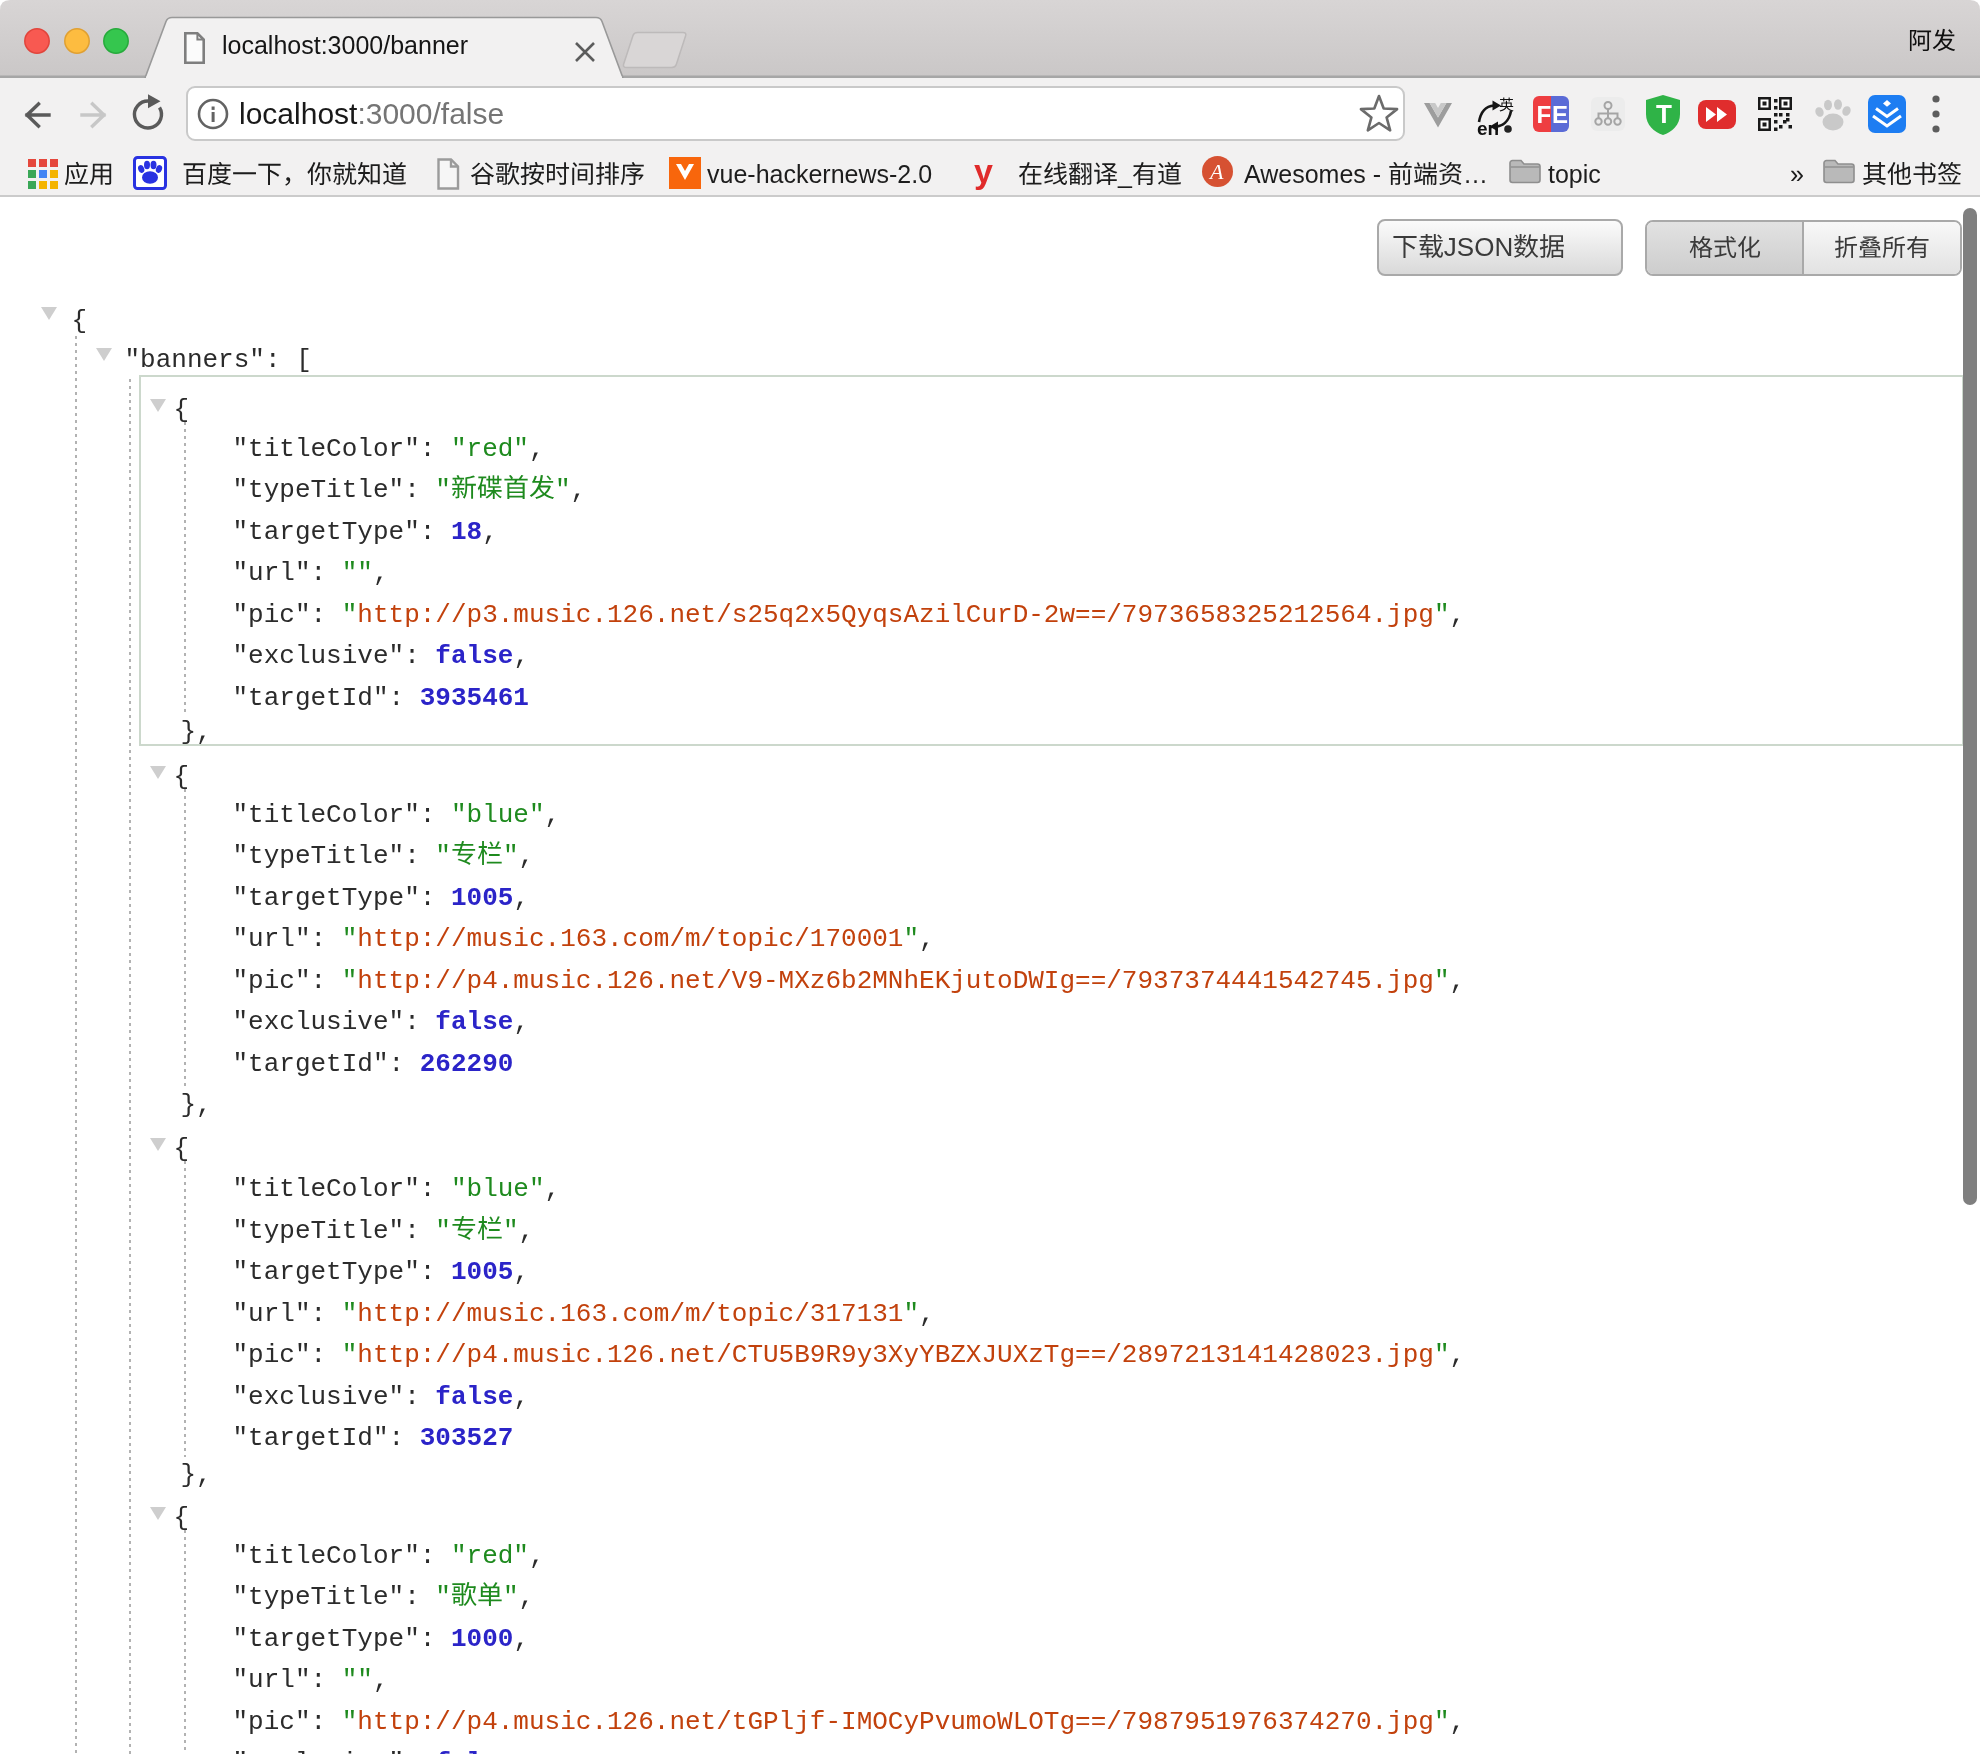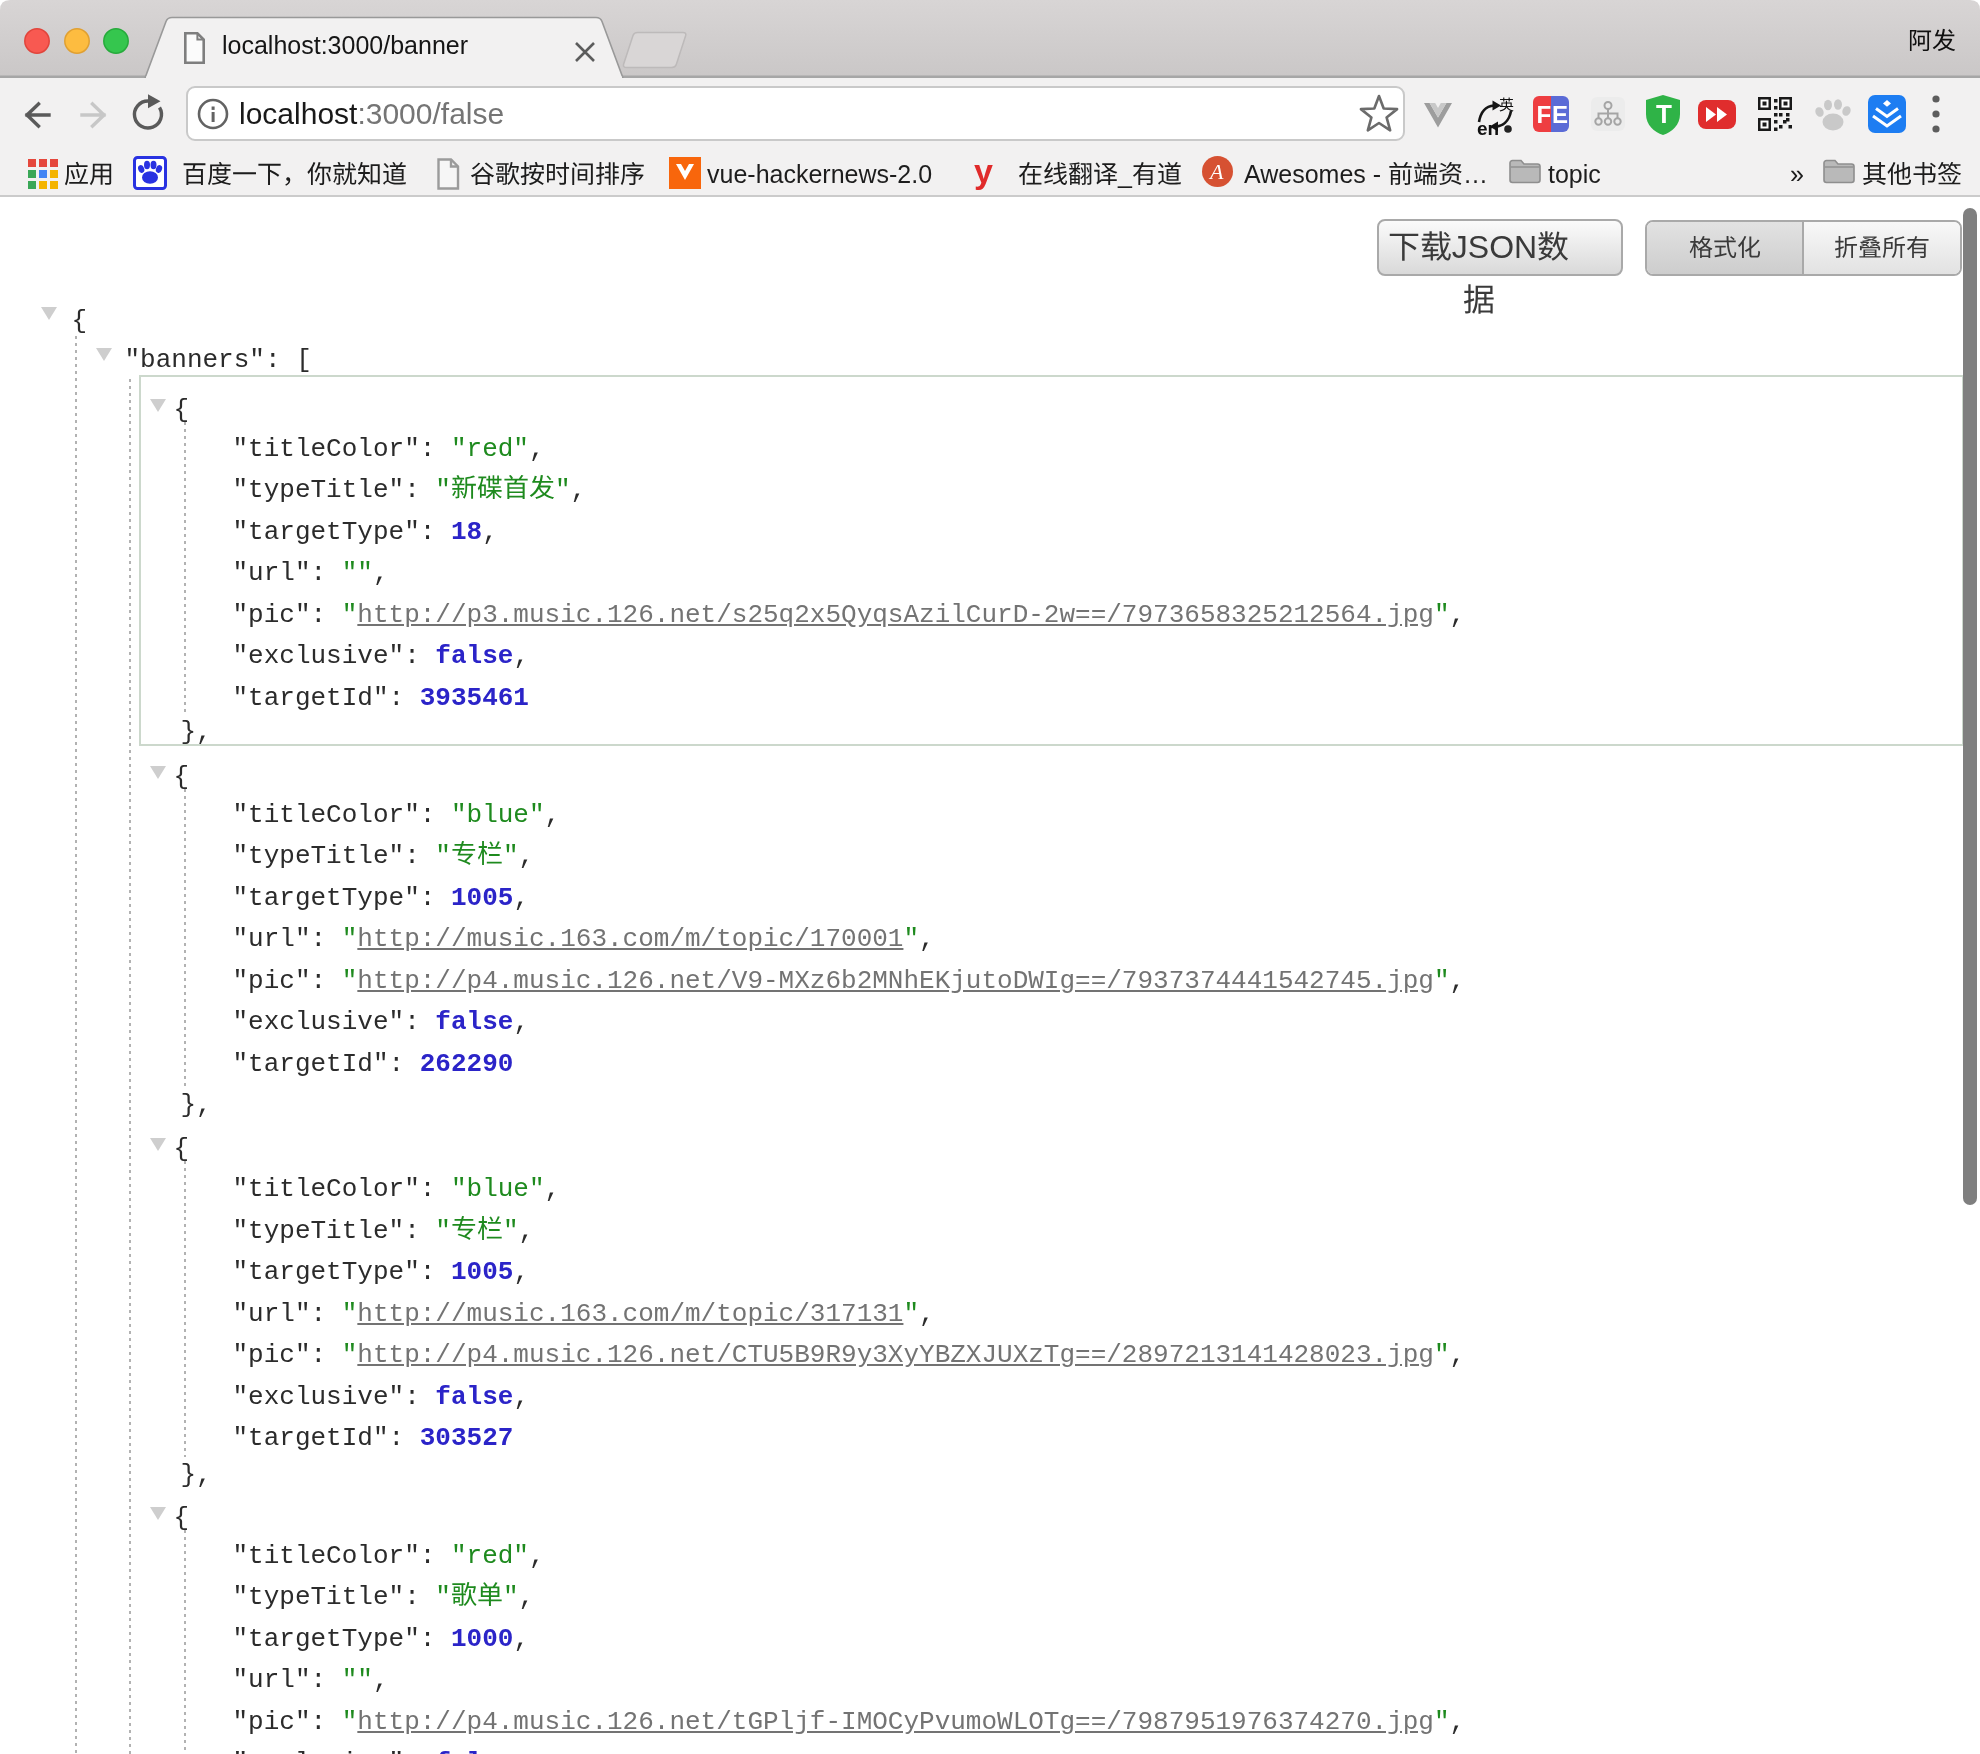--- a/index.html
+++ b/index.html
@@ -9,26 +9,26 @@
 #addr{position:absolute;left:186px;top:86px;width:1219px;height:55px;background:#fff;border:2px solid #c9c9c9;border-radius:9px}
 .urltxt{position:absolute;left:239px;top:97px;font-size:30px;color:#191919;letter-spacing:0}
 .urltxt .dim{color:#757575}
 .tabtitle{position:absolute;left:222px;top:31px;font-size:25px;color:#151515}
 .prof{position:absolute;left:1908px;top:27px;font-size:24px;color:#111}
 .bmt{position:absolute;top:160px;font-size:25px;color:#1d1d1d;white-space:pre}
 .jl{position:absolute;font:26px "Liberation Mono",monospace;line-height:32px;white-space:pre;color:#2b2b2b}
 .k{color:#2b2b2b}
 .s{color:#1e8a1e}
 .n{color:#2b24c8;font-weight:bold}
-.l{color:#737373;text-decoration:underline}
+.l{color:#c2410c;}
 .tri{position:absolute;width:0;height:0;border-left:8px solid transparent;border-right:8px solid transparent;border-top:13px solid #cecece}
 .gd{position:absolute;width:2px;background:repeating-linear-gradient(180deg,#b2b2b2 0 3px,transparent 3px 7px)}
 #hibox{position:absolute;left:139px;top:375px;width:1825px;height:371px;border:2px solid #ccd8cc}
 #sbar{position:absolute;left:1963px;top:208px;width:14px;height:997px;background:#7f7f7f;border-radius:7px}
-.btn{position:absolute;top:219px;height:57px;border:2px solid #a9a9a9;border-radius:8px;font-size:32px;color:#3a3a3a;text-align:center;line-height:53px;padding-right:43px;background:linear-gradient(#fbfbfb,#d9d9d9)}
+.btn{position:absolute;top:219px;height:57px;border:2px solid #a9a9a9;border-radius:8px;font-size:26px;color:#3a3a3a;text-align:center;line-height:53px;padding-right:43px;background:linear-gradient(#fbfbfb,#d9d9d9)}
 #seg{position:absolute;left:1645px;top:220px;width:317px;height:56px;border:2px solid #a9a9a9;border-radius:8px;display:flex;overflow:hidden}
 #seg .on{width:157px;font-size:24px;color:#3a3a3a;text-align:center;line-height:52px}#seg .off{flex:1;font-size:24px;color:#3a3a3a;text-align:center;line-height:52px}
 #seg .on{background:linear-gradient(#e2e2e2,#cdcdcd);border-right:2px solid #a9a9a9}
 #seg .off{background:linear-gradient(#f8f8f8,#e2e2e2)}
 </style></head>
 <body>
 <svg width="0" height="0" style="position:absolute">
     <defs>
       <path id="u4e00" transform="scale(1,-1)" d="M44 431V349H960V431Z"></path>
       <path id="u4e0b" transform="scale(1,-1)" d="M55 766V691H441V-79H520V451C635 389 769 306 839 250L892 318C812 379 653 469 534 527L520 511V691H946V766Z"></path>

